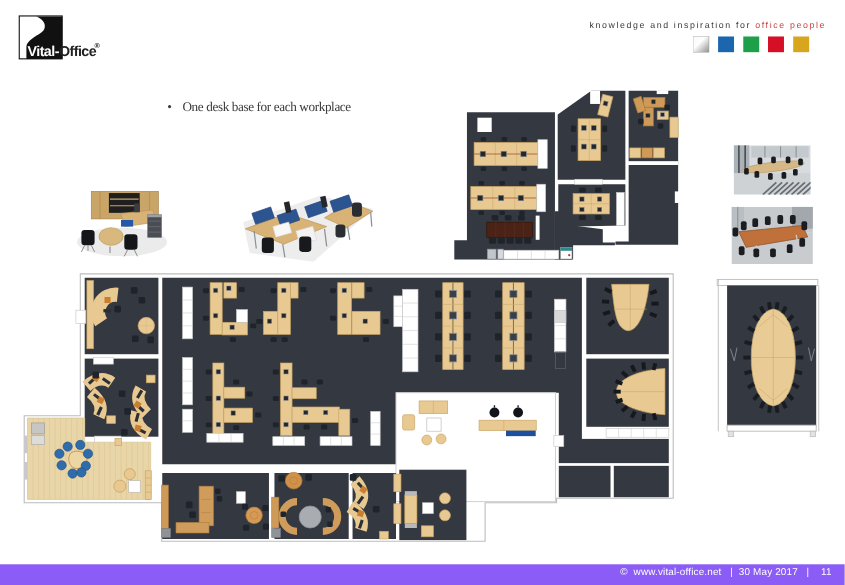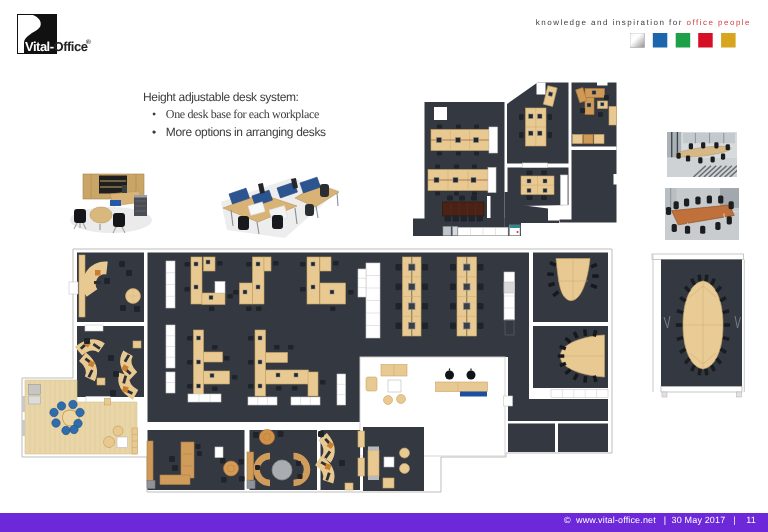--- a/index.html
+++ b/index.html
@@ -36,23 +36,21 @@
 
     <rect x="45.7" y="0" width="14.5" height="14.5" fill="#1ea04b"></rect>
 
     <rect x="68.2" y="0" width="14.5" height="14.5" fill="#d60f26"></rect>
 
     <rect x="91.1" y="0" width="14.5" height="14.5" fill="#d8a51e"></rect>
   </svg>
 </div>
 
 <div class="abs" style="left:143px;top:89px;color:#3c3c3c;letter-spacing:-0.35px;">
-  <div style="font-size:12px;line-height:17.4px;">Height adjustable desk system:</div>
   <div style="font-size:12px;line-height:17.4px;padding-left:9px;font-family:Liberation Serif, serif;">•<span style="padding-left:10px"></span>One desk base for each workplace</div>
-  <div style="font-size:12px;line-height:17.4px;padding-left:9px;">•<span style="padding-left:10px"></span>More options in arranging desks</div>
 </div>
 
 <svg class="abs" style="left:70px;top:166px" width="82" height="68" viewBox="0 0 82 68">
 
 <ellipse cx="41" cy="54" rx="41" ry="13" fill="#ebebeb"></ellipse>
 
 <g>
       <rect x="13" y="8" width="61" height="25" fill="#c9a568" stroke="#a8824a" stroke-width="0.6"></rect>
       <rect x="29" y="9.5" width="28" height="18" fill="#1f1f1f"></rect>
       <line x1="30" y1="15" x2="56" y2="15" stroke="#c9a568" stroke-width="1"></line>
@@ -967,15 +965,15 @@
     </g>
 
 <rect x="661" y="386.5" width="81" height="5.5" fill="#ffffff" stroke="#b9b9b9" stroke-width="0.8"></rect>
 
 <g>
       <rect x="662" y="392" width="5" height="5" fill="#e2e2e2" stroke="#b9b9b9" stroke-width="0.6"></rect>
       <rect x="736.5" y="392" width="5" height="5" fill="#e2e2e2" stroke="#b9b9b9" stroke-width="0.6"></rect>
     </g>
 </svg>
 
-<div class="abs" style="left:0;top:513px;width:768px;height:19px;background:#6d28d9;color:#ffffff;font-size:9px;">
+<div class="abs" style="left:0;top:513px;width:768px;height:19px;background:#8b5cf6;color:#ffffff;font-size:9px;">
   <div style="position:absolute;right:12px;top:1.5px;white-space:nowrap;letter-spacing:0.15px;">©&nbsp;&nbsp;www.vital-office.net&nbsp;&nbsp;&nbsp;|&nbsp;&nbsp;30 May 2017&nbsp;&nbsp;&nbsp;|&nbsp;&nbsp;&nbsp;&nbsp;11</div>
 </div>
 
 </body></html>

